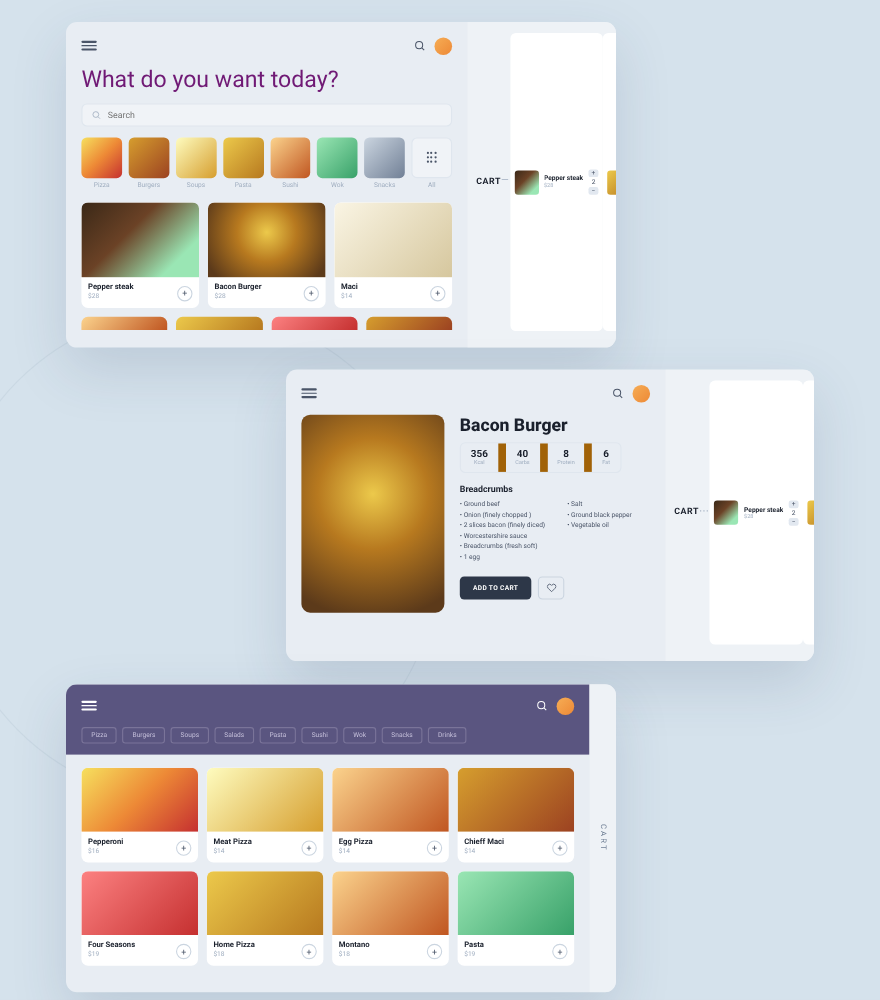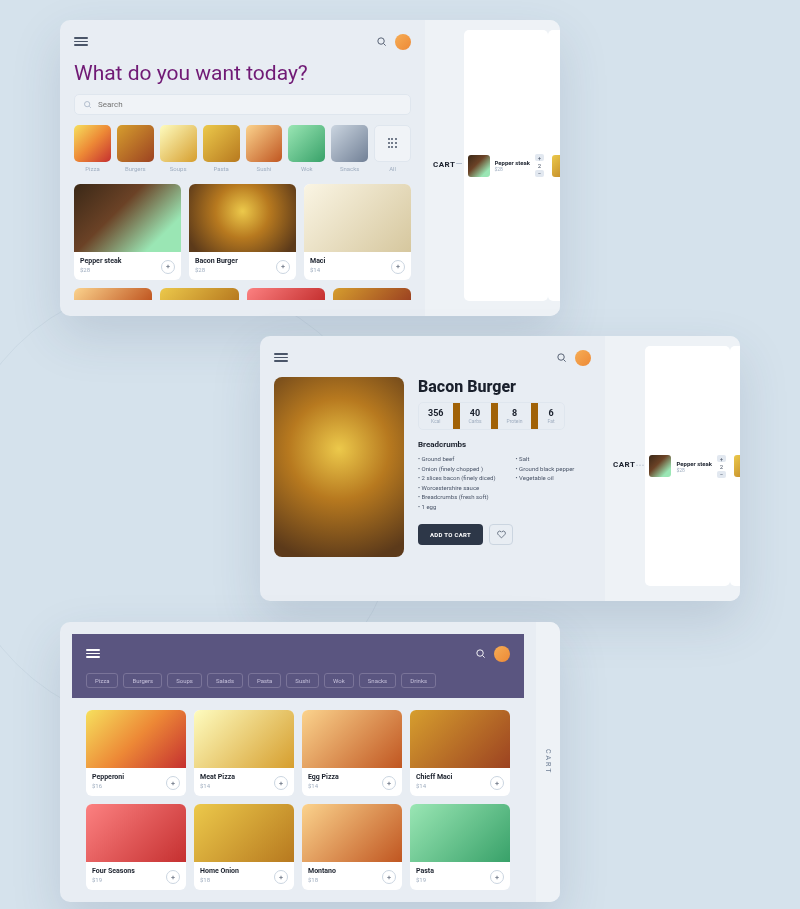--- a/index.html
+++ b/index.html
@@ -61,21 +61,21 @@
 .ing-title{font-size:8px;font-weight:700;color:#1a202c;margin-bottom:5px}
 .ing-cols{display:flex;gap:20px;margin-bottom:12px}
 .ing-cols ul{list-style:none}
 .ing-cols li{font-size:6px;color:#4a5568;line-height:1.6}
 .ing-cols li::before{content:"• ";color:#4a5568}
 .actions{display:flex;gap:6px}
 .atc-btn{background:#2d3748;color:#fff;font-size:6px;font-weight:700;padding:7px 12px;border-radius:4px;letter-spacing:0.3px}
 .fav-btn{width:24px;border:1px solid #cbd5e0;border-radius:4px;display:flex;align-items:center;justify-content:center}
 .fav-btn svg{width:9px;height:9px;stroke:#4a5568;fill:none}
 
-.s3 .main{padding:12px}
+.s3 .main{padding:0}
 .purple-head{background:#5a5580;padding:10px 14px}
 .purple-head .menu-icon span{background:#fff}
 .purple-head .search-icon svg{stroke:#fff}
 .pills{display:flex;gap:5px;margin-top:8px;flex-wrap:wrap}
 .pill{font-size:6px;color:#c4bfd9;border:1px solid #7a7499;padding:3px 8px;border-radius:3px}
 .grid{padding:12px 14px;display:grid;grid-template-columns:repeat(4,1fr);gap:8px}
 .gcard{background:#fff;border-radius:6px;overflow:hidden;position:relative;padding-bottom:6px}
 .gcard-img{width:100%;height:58px}
 .s3 .cart{width:24px;padding:4px;align-items:center;justify-content:center}
 .vcart{writing-mode:vertical-rl;font-size:7px;color:#718096;letter-spacing:2px}
@@ -432,21 +432,21 @@
           <div class="add-btn">+</div>
         </div>
       <div class="gcard">
           <div class="gcard-img fgr"></div>
           <div class="card-name">Four Seasons</div>
           <div class="card-price">$19</div>
           <div class="add-btn">+</div>
         </div>
       <div class="gcard">
           <div class="gcard-img fg4"></div>
-          <div class="card-name">Home Onion</div>
+          <div class="card-name">Home Pizza</div>
           <div class="card-price">$18</div>
           <div class="add-btn">+</div>
         </div>
       <div class="gcard">
           <div class="gcard-img fg5"></div>
           <div class="card-name">Montano</div>
           <div class="card-price">$18</div>
           <div class="add-btn">+</div>
         </div>
       <div class="gcard">

